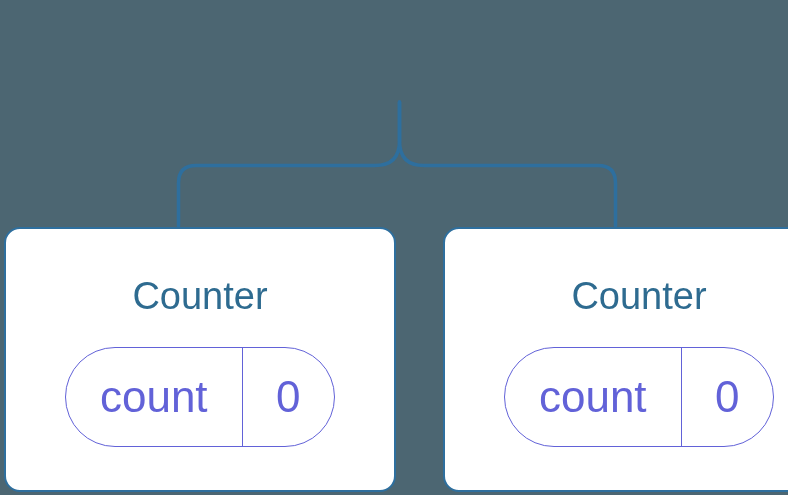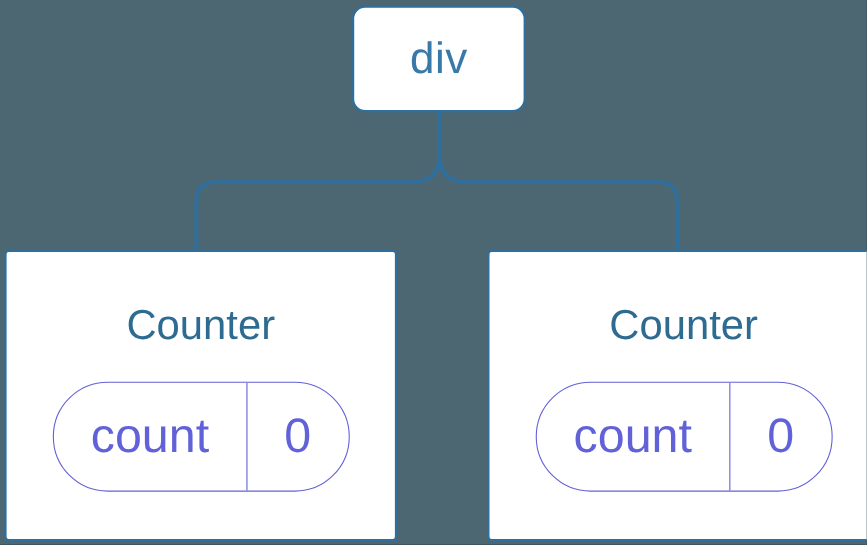--- a/index.html
+++ b/index.html
@@ -48,26 +48,26 @@
     fill: none;
     stroke: var(--node-border, #2E6F9E);
     stroke-width: 3.5px;
     stroke-linecap: round;
   }
 
   
   .counter-card {
     position: absolute;
     top: 227px;
-    width: 357px;
+    width: 392px;
     height: 265px;
     box-sizing: border-box;
     background: var(--card-background, #FFFFFF);
     border: 2.5px solid var(--node-border, #2E6F9E);
-    border-radius: 4px;
+    border-radius: 16px;
   }
   .card-left  { left: 4px; }
   .card-right { left: 443px; }
 
   .counter-title {
     margin-top: 46px;
     text-align: center;
     font-size: 38px;
     font-weight: 500;
     line-height: 42px;
@@ -100,23 +100,20 @@
     align-items: center;
     justify-content: center;
     font-size: 44px;
   }
 </style>
 </head>
 <body>
 
 <div class="canvas">
 
-  <div class="root-node">
-    <span class="label">div</span>
-  </div>
 
   <svg class="connector" width="788" height="495" viewBox="0 0 788 495">
     <path d="M399.5 102 V141 Q399.5 165.5 375 165.5 H196 Q178.5 165.5 178.5 183 V226"></path>
     <path d="M399.5 102 V141 Q399.5 165.5 424 165.5 H598 Q615.5 165.5 615.5 183 V226"></path>
   </svg>
 
   <div class="counter-card card-left">
     <div class="counter-title">Counter</div>
     <div class="state-pill">
       <div class="pill-key">count</div>

